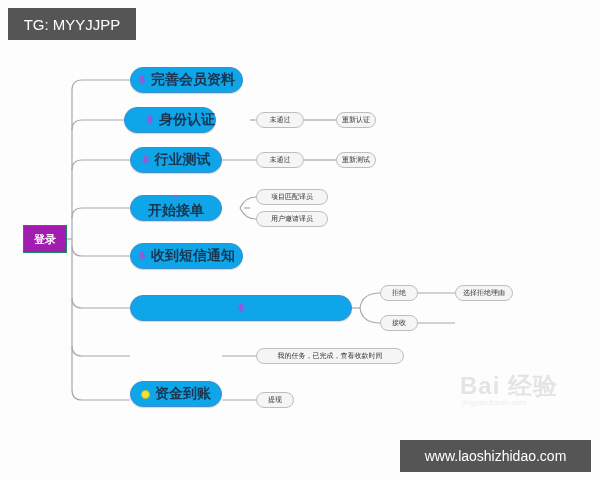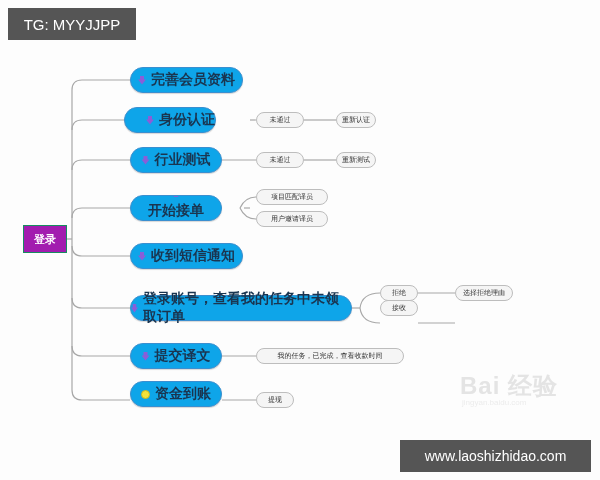--- a/index.html
+++ b/index.html
@@ -85,30 +85,25 @@
   <div class="sub" style="left:256px;top:189px;width:72px;">项目匹配译员</div>
   <div class="sub" style="left:256px;top:211px;width:72px;">用户邀请译员</div>
 
   <div class="main" style="left:130px;top:243px;width:113px;">
     <span class="ic arrow"></span>
     <span>收到短信通知</span>
   </div>
 
   <div class="main" style="left:130px;top:295px;width:222px;">
     <span class="ic arrow"></span>
-    <span>登录账号，查看我的任务中未领取订单</span>
   </div>
   <div class="sub" style="left:380px;top:285px;width:38px;">拒绝</div>
   <div class="sub" style="left:455px;top:285px;width:58px;">选择拒绝理由</div>
-  <div class="sub" style="left:380px;top:300px;width:38px;font-family:Liberation Serif, serif;">接收</div>
+  <div class="sub" style="left:380px;top:315px;width:38px;font-family:Liberation Serif, serif;">接收</div>
 
-  <div class="main" style="left:130px;top:343px;width:92px;">
-    <span class="ic arrow"></span>
-    <span>提交译文</span>
-  </div>
   <div class="sub" style="left:256px;top:348px;width:148px;">我的任务，已完成，查看收款时间</div>
 
   <div class="main" style="left:130px;top:381px;width:92px;">
     <span class="ic coin"></span>
     <span>资金到账</span>
   </div>
   <div class="sub" style="left:256px;top:392px;width:38px;">提现</div>
 
   <div class="baidu">Bai 经验</div>
   <div class="baidu-sub">jingyan.baidu.com</div>

